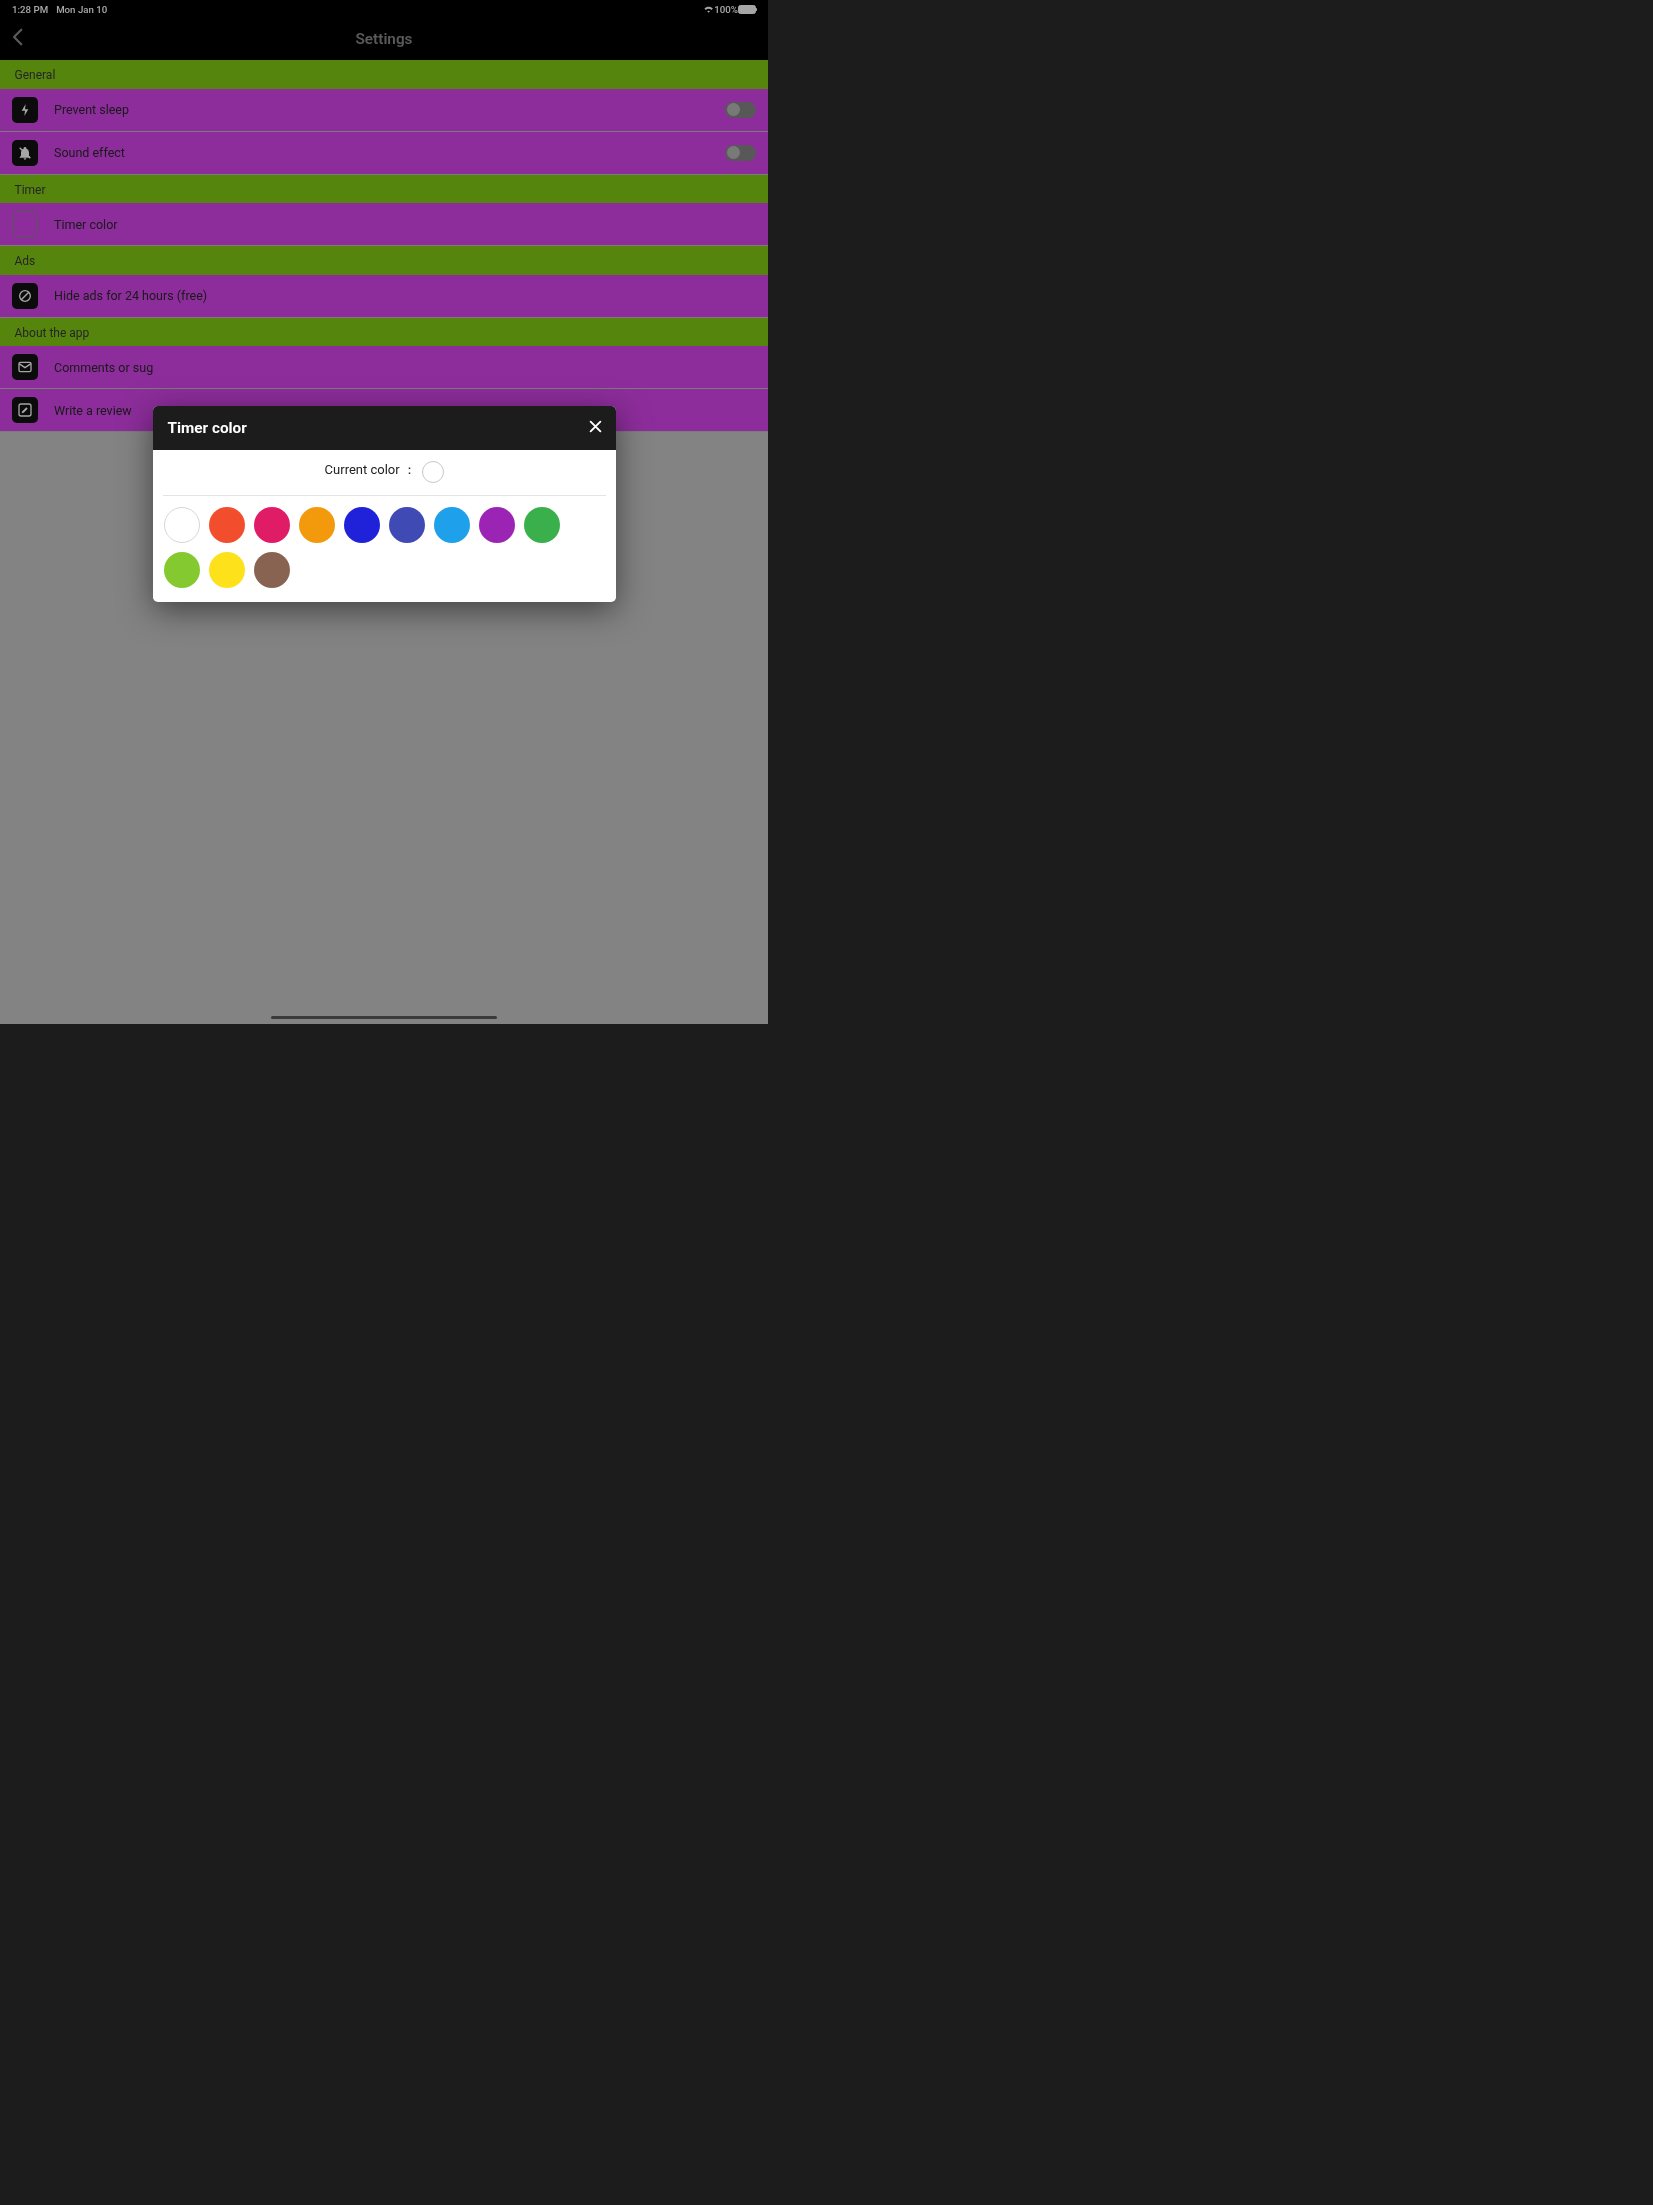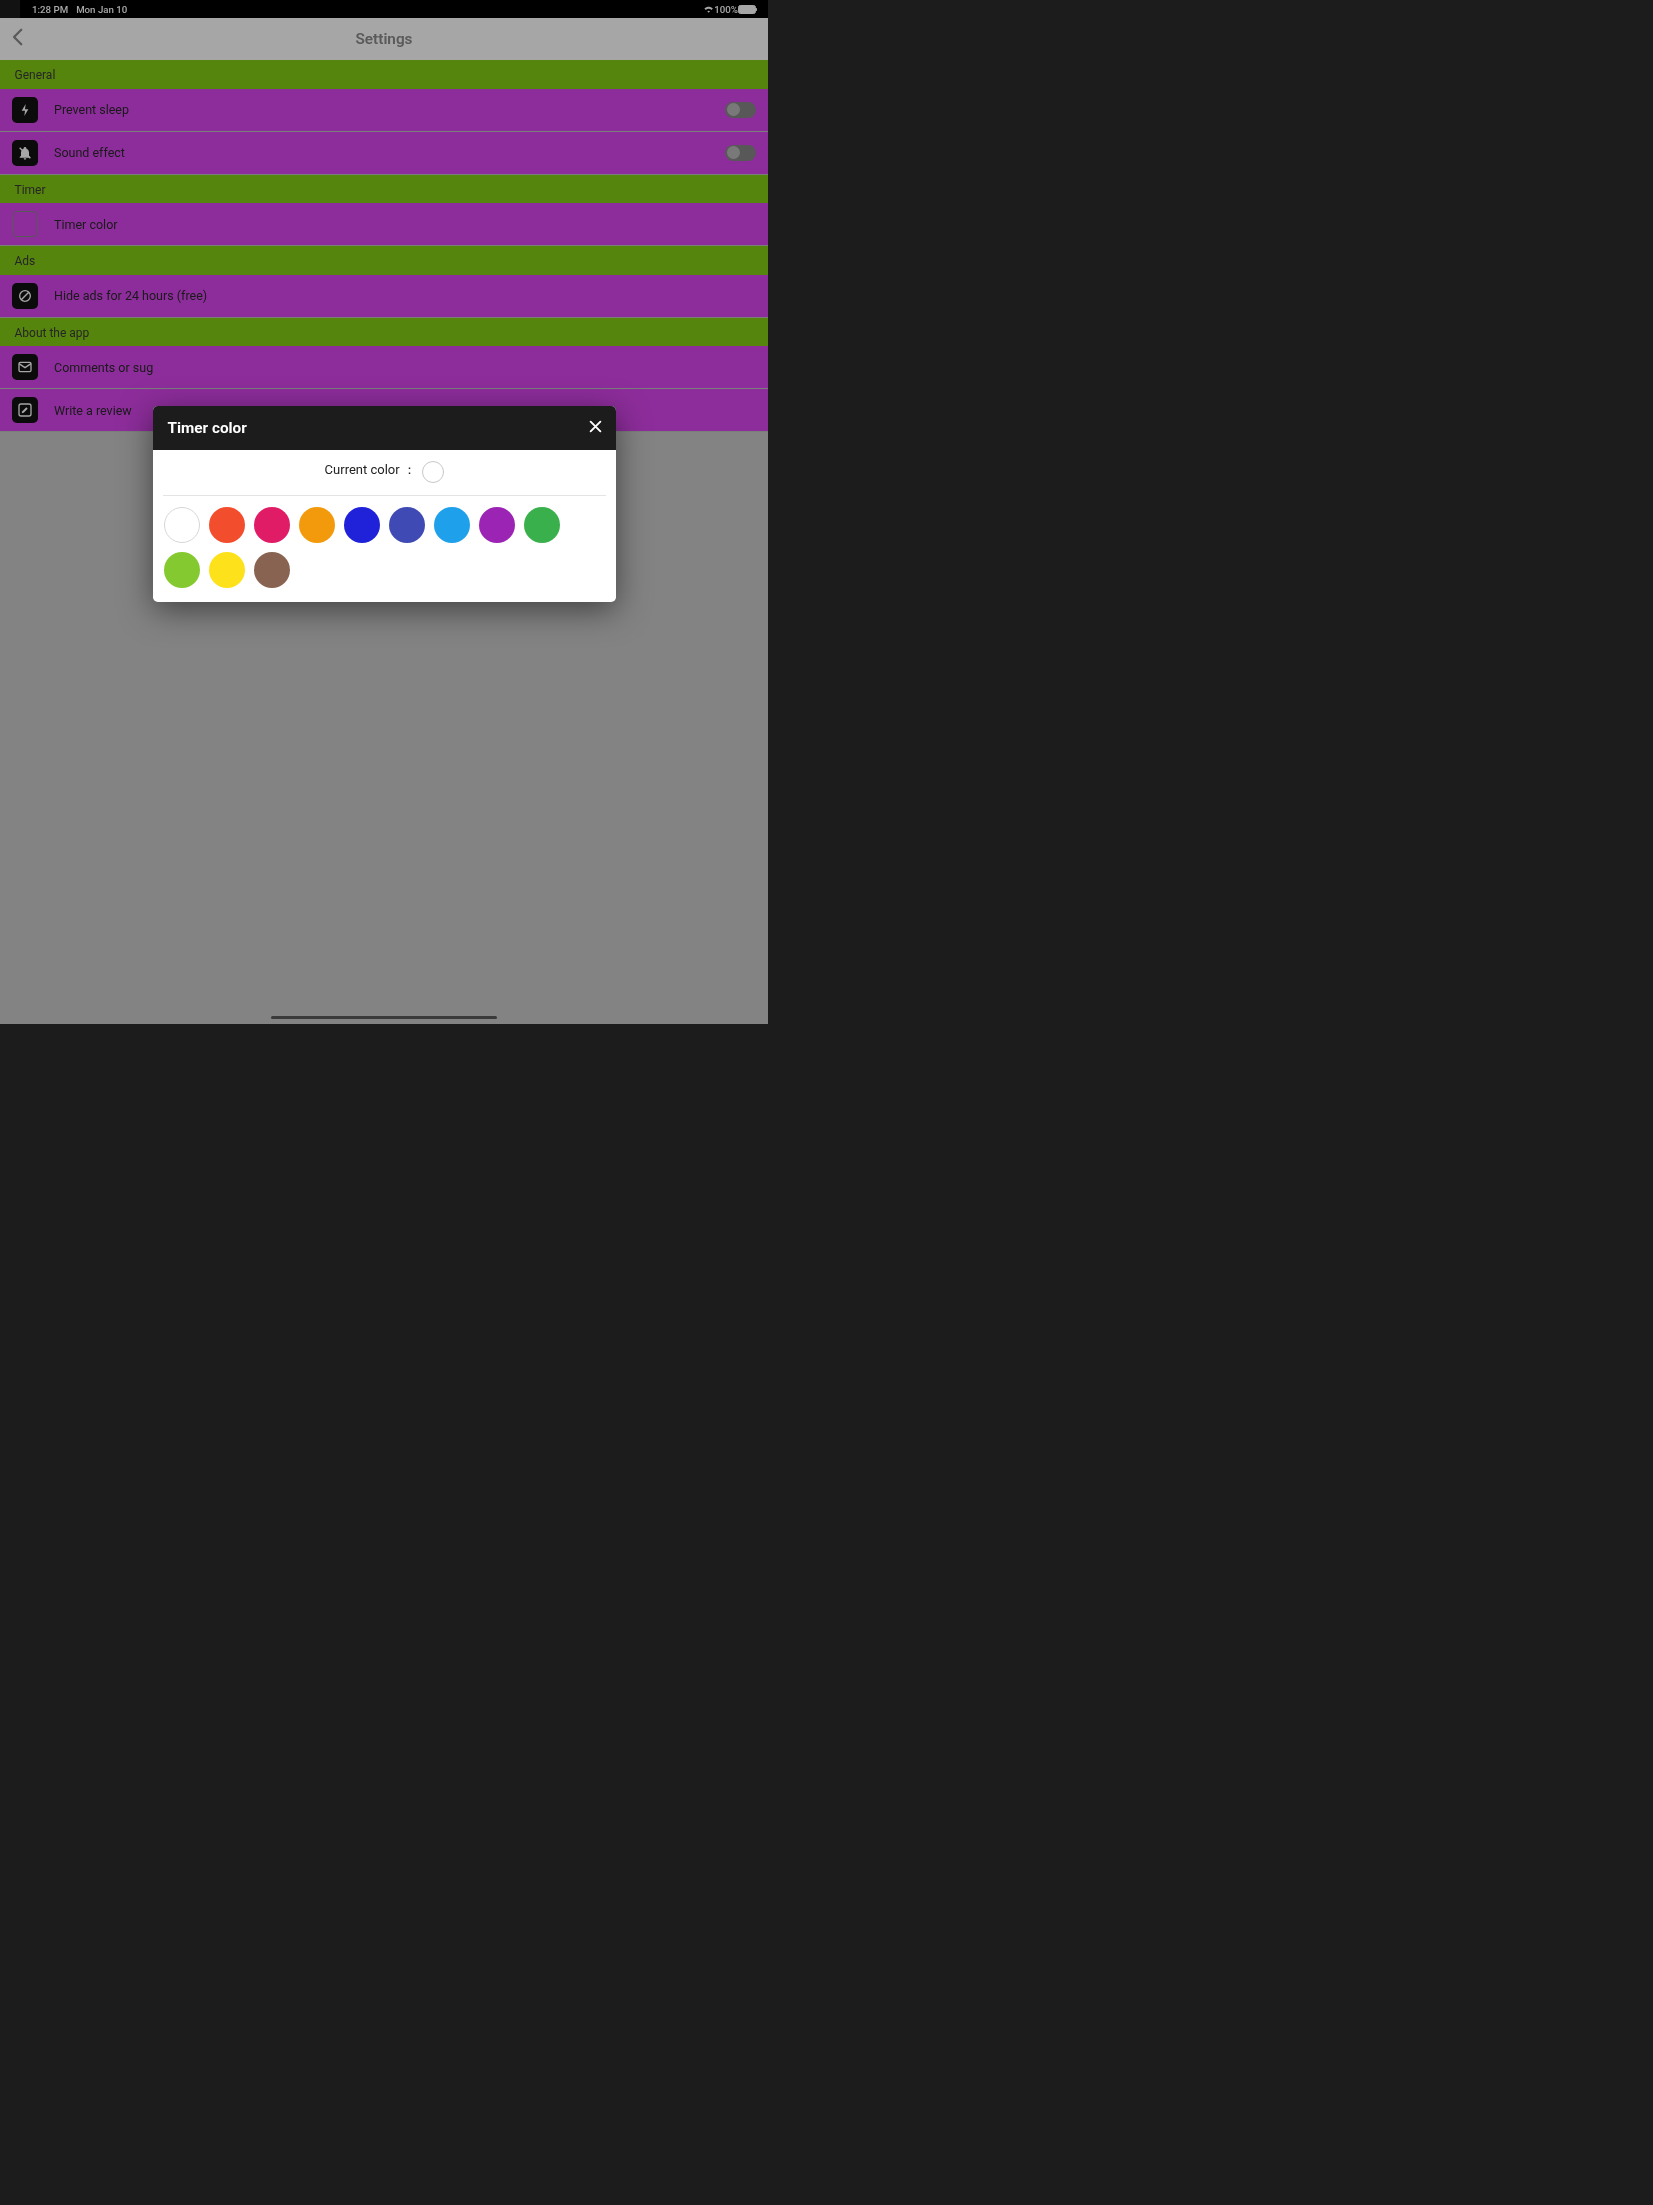--- a/index.html
+++ b/index.html
@@ -19,21 +19,20 @@
     .status-bar {
       height: 18px;
       background: #000;
       color: #fff;
       display: flex;
       justify-content: space-between;
       align-items: center;
       padding: 0 12px;
       font-size: 9.7px;
       font-weight: 500;
-      margin-left: 20px;
     }
     .status-left { display: flex; gap: 8px; }
     .status-right { display: flex; align-items: center; gap: 0; }
     .battery-icon {
       display: inline-block;
       width: 18px;
       height: 9px;
       border: 0.8px solid #fff;
       border-radius: 2.4px;
       position: relative;
@@ -45,21 +44,21 @@
       right: -2.4px;
       top: 2.4px;
       width: 1.6px;
       height: 3.2px;
       background: #fff;
       border-radius: 0 0.8px 0.8px 0;
     }
     
     .nav-bar {
       height: 42px;
-      background: #ffffff;
+      background: #000000;
       display: flex;
       align-items: center;
       justify-content: center;
       position: relative;
     }
     .nav-back {
       position: absolute;
       left: 8px;
       top: 50%;
       transform: translateY(-50%);

